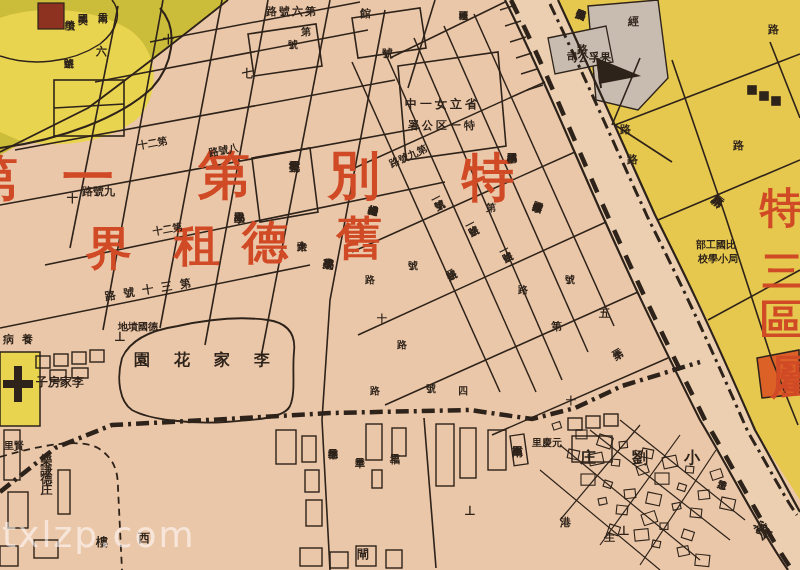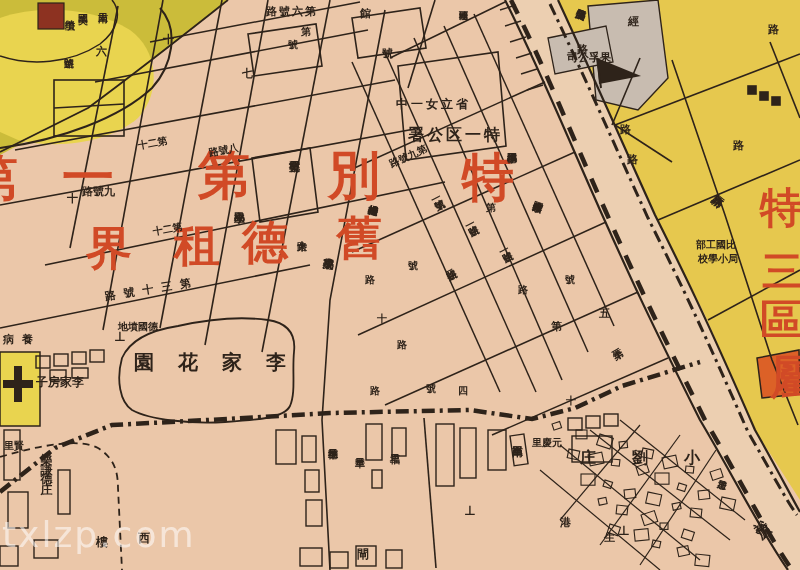--- a/index.html
+++ b/index.html
@@ -227,38 +227,38 @@
       <div class="lbl" style="left: 96px; top: 46px; font-size: 11px;">六</div>
       <div class="lbl" style="left: 163px; top: 34px; font-size: 11px;">十</div>
       <div class="lbl vert" style="left: 63px; top: 50px; font-size: 10px;">號路</div>
       <div class="lbl" style="left: 266px; top: 6px; font-size: 11px; letter-spacing: 2px;">路號六第</div>
       <div class="lbl" style="left: 242px; top: 68px; font-size: 11px;">七</div>
       <div class="lbl" style="left: 288px; top: 40px; font-size: 10px;">號</div>
       <div class="lbl" style="left: 301px; top: 27px; font-size: 10px;">第</div>
       <div class="lbl" style="left: 382px; top: 48px; font-size: 11px;">號</div>
       <div class="lbl" style="left: 360px; top: 8px; font-size: 11px;">館</div>
       <div class="lbl vert" style="left: 458px; top: 4px; font-size: 9px;">連檣頭</div>
-      <div class="lbl" style="left: 396px; top: 98px; font-size: 12px; letter-spacing: 3px;">中一女立省</div>
-      <div class="lbl" style="left: 408px; top: 127px; font-size: 16px; letter-spacing: 3px;">署公区一特</div>
+      <div class="lbl" style="left: 405px; top: 98px; font-size: 12px; letter-spacing: 3px;">中一女立省</div>
+      <div class="lbl" style="left: 408px; top: 120px; font-size: 11px; letter-spacing: 3px;">署公区一特</div>
       <div class="lbl vert" style="left: 506px; top: 145px; font-size: 10px;">德國小學</div>
       <div class="lbl vert" style="left: 536px; top: 193px; font-size: 10px; transform: rotate(18deg);">丹國領事館</div>
       <div class="lbl vert" style="left: 288px; top: 152px; font-size: 11px;">電業公司</div>
       <div class="lbl vert" style="left: 233px; top: 203px; font-size: 11px;">民立小學</div>
       <div class="lbl vert" style="left: 324px; top: 248px; font-size: 11px; transform: rotate(8deg);">寬成小學</div>
       <div class="lbl vert" style="left: 296px; top: 233px; font-size: 10px;">十大路</div>
       <div class="lbl vert" style="left: 370px; top: 196px; font-size: 10px; transform: rotate(12deg);">堆棧特捐處</div>
       <div class="lbl" style="left: 388px; top: 160px; font-size: 10px; transform: rotate(-24deg);">路號九第</div>
       <div class="lbl" style="left: 82px; top: 186px; font-size: 11px;">路號九</div>
       <div class="lbl" style="left: 67px; top: 193px; font-size: 11px;">十</div>
       <div class="lbl" style="left: 208px; top: 148px; font-size: 10px; transform: rotate(-10deg);">路號八</div>
       <div class="lbl" style="left: 137px; top: 141px; font-size: 10px; transform: rotate(-10deg);">十二第</div>
       <div class="lbl" style="left: 152px; top: 227px; font-size: 10px; transform: rotate(-10deg);">十二第</div>
       <div class="lbl" style="left: 104px; top: 291px; font-size: 11px; letter-spacing: 8px; transform: rotate(-9deg);">路號十三第</div>
       <div class="lbl" style="left: 118px; top: 322px; font-size: 10px; text-align: right;">地墳國德</div>
-      <div class="lbl" style="left: 134px; top: 352px; font-size: 20px; letter-spacing: 24px;">園花家李</div>
+      <div class="lbl" style="left: 134px; top: 352px; font-size: 16px; letter-spacing: 24px;">園花家李</div>
       <div class="lbl" style="left: 36px; top: 376px; font-size: 12px;">子房家李</div>
       <div class="lbl" style="left: 3px; top: 334px; font-size: 11px; letter-spacing: 8px;">病養</div>
       <div class="lbl" style="left: 4px; top: 441px; font-size: 10px;">里賢</div>
       <div class="lbl vert" style="left: 40px; top: 443px; font-size: 12px; letter-spacing: 10px;">樂謙德庄</div>
       <div class="lbl" style="left: 138px; top: 532px; font-size: 12px;">西</div>
       <div class="lbl" style="left: 96px; top: 536px; font-size: 12px;">樓</div>
       <div class="lbl vert" style="left: 327px; top: 441px; font-size: 10px;">德華里</div>
       <div class="lbl vert" style="left: 354px; top: 450px; font-size: 10px;">華里</div>
       <div class="lbl vert" style="left: 389px; top: 446px; font-size: 10px;">福里</div>
       <div class="lbl vert" style="left: 511px; top: 437px; font-size: 11px;">南單里</div>

